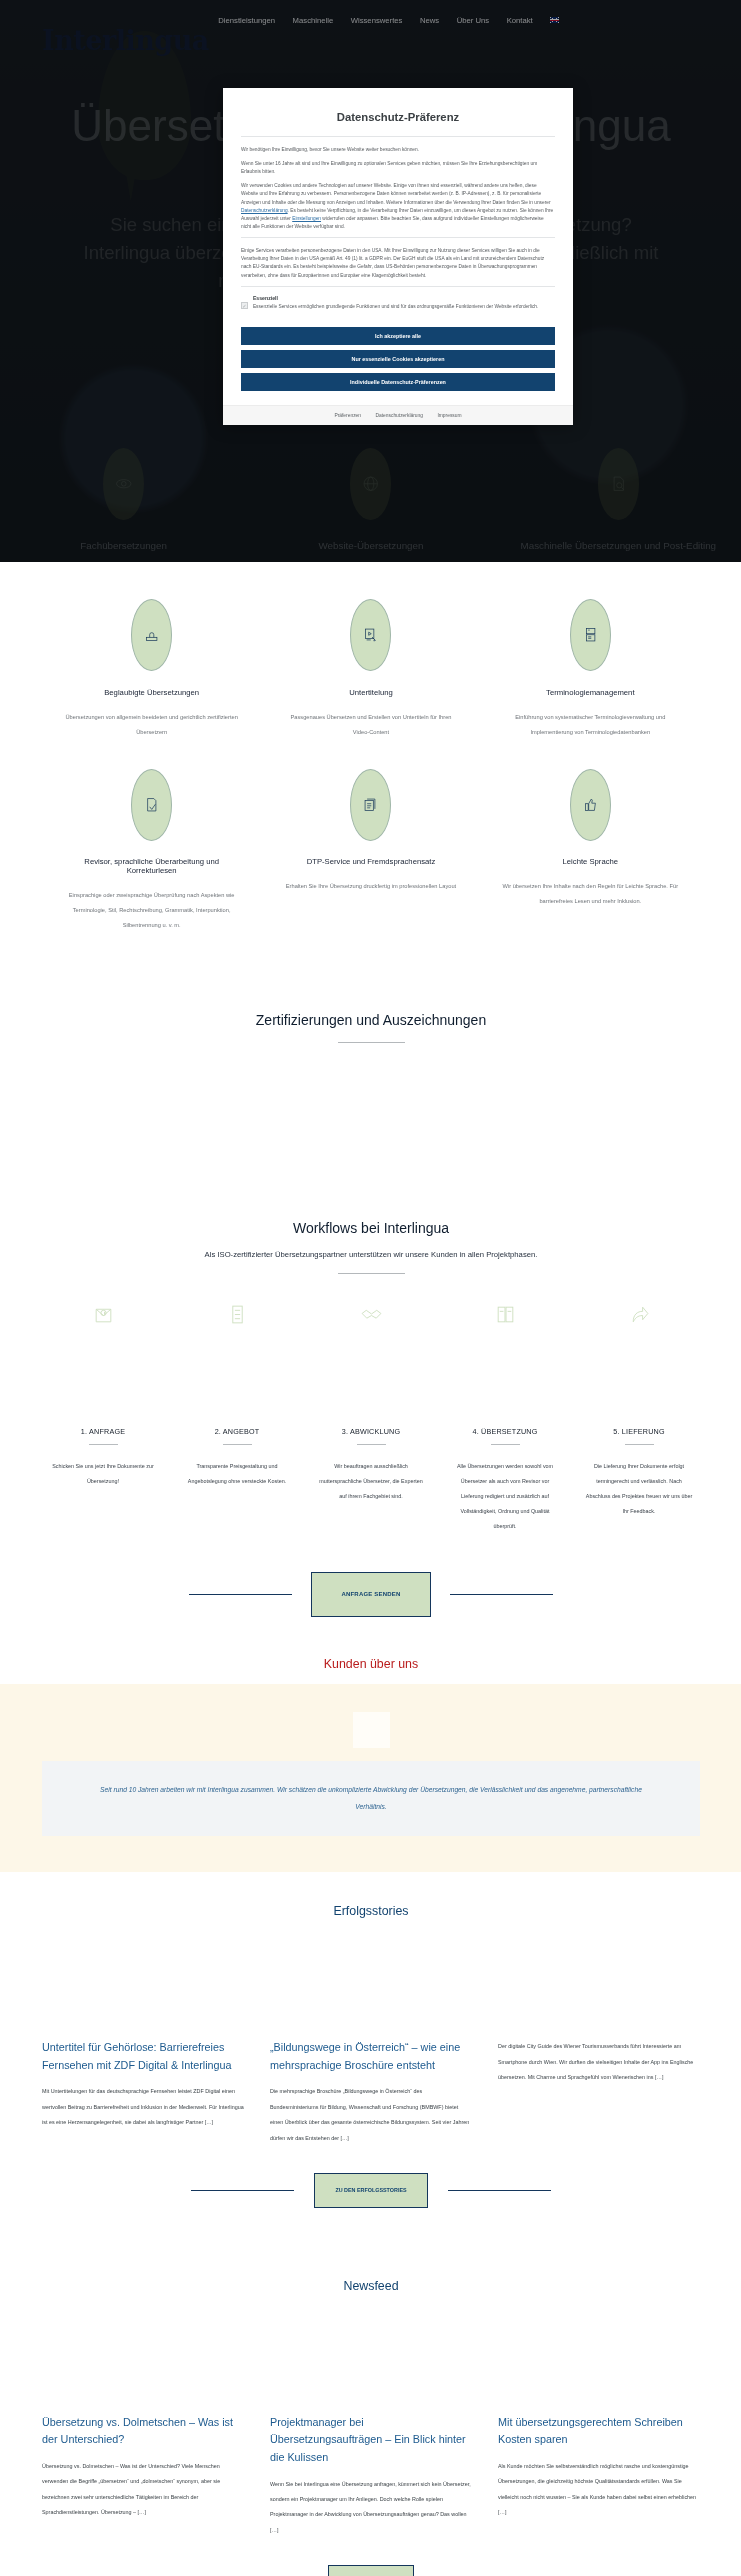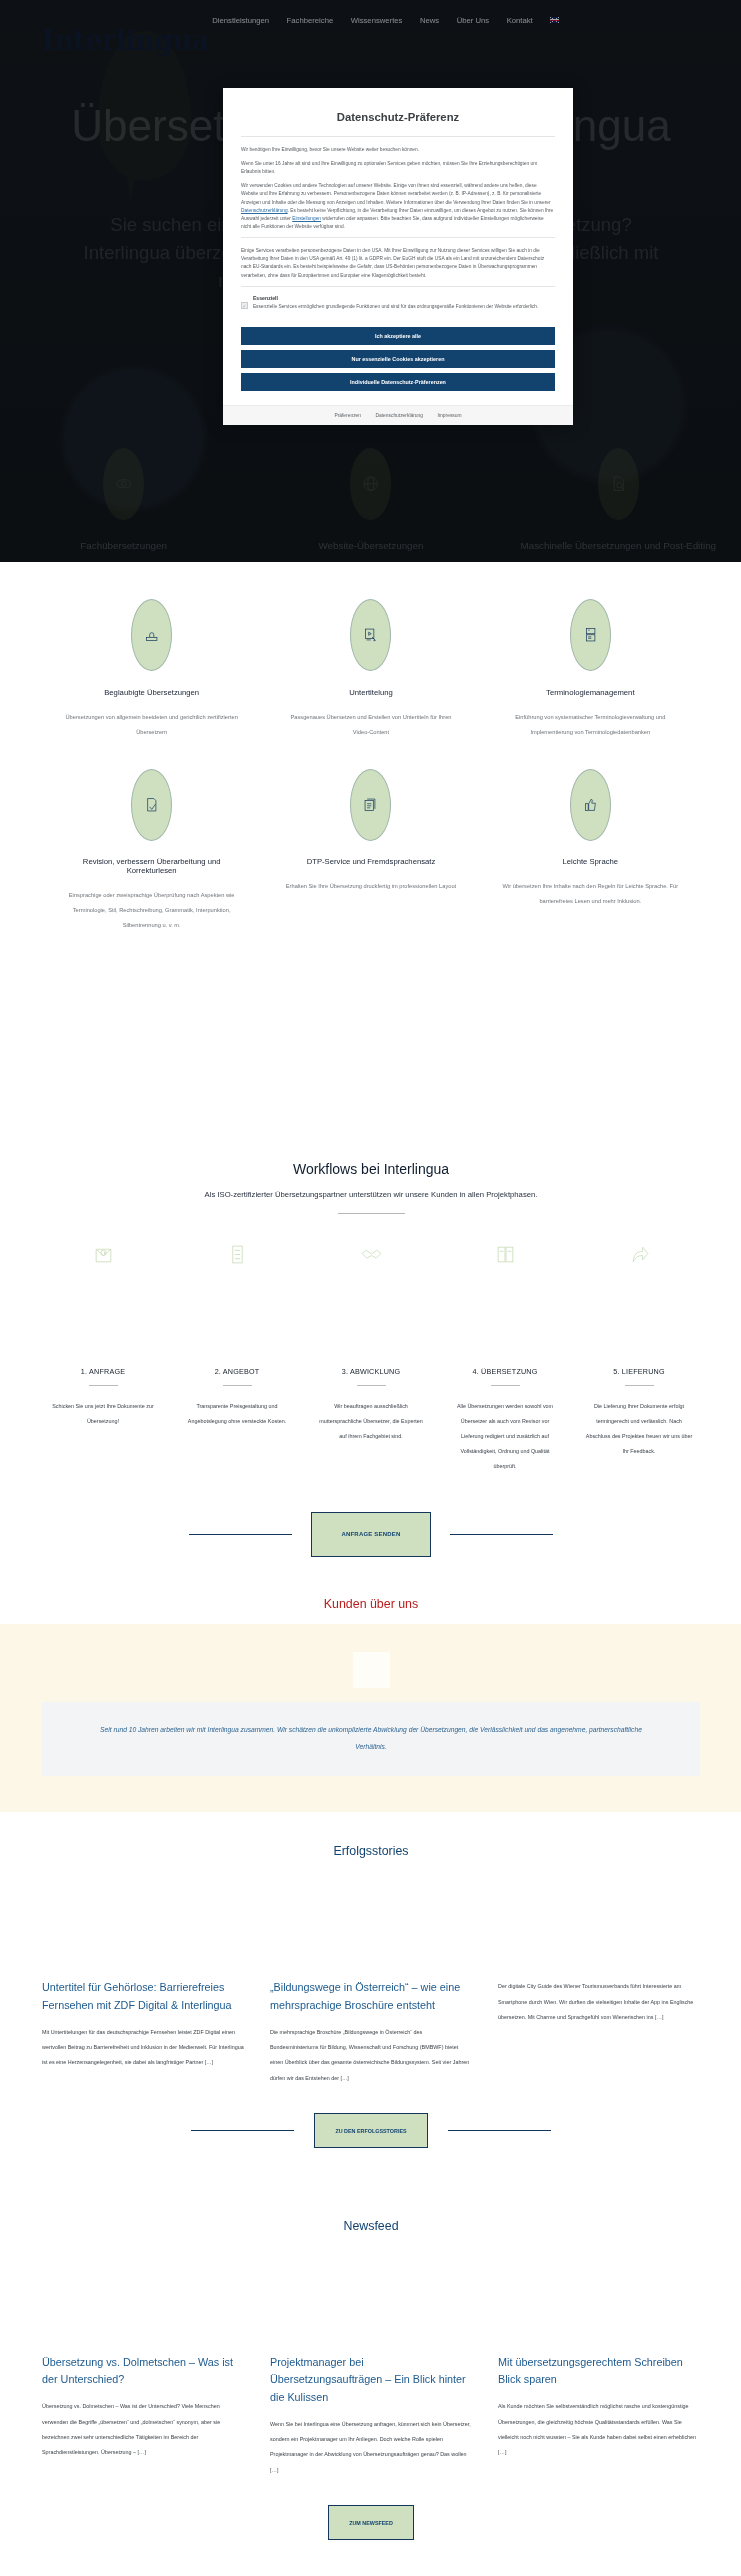--- a/index.html
+++ b/index.html
@@ -124,21 +124,21 @@
 
   <section class="hero">
     <div class="hero-bg"></div>
     <div class="hero-leaf"></div>
     <div class="hero-dark"></div>
 
     <div class="logo">Interlingua</div>
 
     <nav class="nav">
       <a>Dienstleistungen</a>
-      <a>Fachbereiche</a>
+      <a>Maschinelle</a>
       <a>Wissenswertes</a>
       <a>News</a>
       <a>Über Uns</a>
       <a>Kontakt</a>
       <span class="flagbox"></span>
     </nav>
 
     <div class="hero-inner">
       <h1 class="hero-h1">Übersetzungen von Interlingua</h1>
       <div class="hero-sub">
@@ -249,21 +249,21 @@
       <h4>Terminologiemanagement</h4>
       <p>Einführung von systematischer Terminologieverwaltung und Implementierung von Terminologiedatenbanken</p>
     </div>
     <div class="svc">
       <div class="blob">
         <svg width="15.5" height="15.5" viewBox="0 0 30 30" fill="none" stroke="#1b3a5c" stroke-width="1.4">
             <path d="M7 3h12l4 4v20H7z"></path>
             <path d="M11 19l4 5 7-10"></path>
           </svg>
       </div>
-      <h4>Revision, verbessern Überarbeitung und Korrekturlesen</h4>
+      <h4>Revisor, sprachliche Überarbeitung und Korrekturlesen</h4>
       <p>Einsprachige oder zweisprachige Überprüfung nach Aspekten wie Terminologie, Stil, Rechtschreibung, Grammatik, Interpunktion, Silbentrennung u. v. m.</p>
     </div>
     <div class="svc">
       <div class="blob">
         <svg width="15.5" height="15.5" viewBox="0 0 30 30" fill="none" stroke="#1b3a5c" stroke-width="1.4">
             <rect x="4" y="7" width="16" height="19"></rect>
             <path d="M8 4h15v19"></path>
             <path d="M8 13h8M8 17h8M8 21h6"></path>
           </svg>
       </div>
@@ -276,20 +276,24 @@
             <path d="M11 26V13l5-9 2 2-1 6h7l-2 14z"></path>
             <rect x="5" y="13" width="5" height="13"></rect>
           </svg>
       </div>
       <h4>Leichte Sprache</h4>
       <p>Wir übersetzen Ihre Inhalte nach den Regeln für Leichte Sprache. Für barrierefreies Lesen und mehr Inklusion.</p>
     </div>
   </section>
 
   <section class="sec">
+    <div class="sec-h">
+      <h2>Zertifizierungen und Auszeichnungen</h2>
+      <div class="rule"></div>
+    </div>
     <div class="cert-empty"></div>
   </section>
 
   <section class="sec">
     <div class="sec-h">
       <h2>Workflows bei Interlingua</h2>
       <div class="lede">Als ISO-zertifizierter Übersetzungspartner unterstützen wir unsere Kunden in allen Projektphasen.</div>
       <div class="rule"></div>
     </div>
 
@@ -408,21 +412,21 @@
         <h3>Übersetzung vs. Dolmetschen – Was ist der Unterschied?</h3>
         <p>Übersetzung vs. Dolmetschen – Was ist der Unterschied? Viele Menschen verwenden die Begriffe „übersetzen“ und „dolmetschen“ synonym, aber sie bezeichnen zwei sehr unterschiedliche Tätigkeiten im Bereich der Sprachdienstleistungen. Übersetzung – […]</p>
       </article>
       <article class="card3">
         <div class="thumb"></div>
         <h3>Projektmanager bei Übersetzungsaufträgen – Ein Blick hinter die Kulissen</h3>
         <p>Wenn Sie bei Interlingua eine Übersetzung anfragen, kümmert sich kein Übersetzer, sondern ein Projektmanager um Ihr Anliegen. Doch welche Rolle spielen Projektmanager in der Abwicklung von Übersetzungsaufträgen genau? Das wollen […]</p>
       </article>
       <article class="card3">
         <div class="thumb"></div>
-        <h3>Mit übersetzungsgerechtem Schreiben Blick sparen</h3>
+        <h3>Mit übersetzungsgerechtem Schreiben Kosten sparen</h3>
         <p>Als Kunde möchten Sie selbstverständlich möglichst rasche und kostengünstige Übersetzungen, die gleichzeitig höchste Qualitätsstandards erfüllen. Was Sie vielleicht noch nicht wussten – Sie als Kunde haben dabei selbst einen erheblichen […]</p>
       </article>
     </div>
     <div class="stories-cta">
 
       <button class="btn">ZUM NEWSFEED</button>
 
     </div>
   </section>
 

